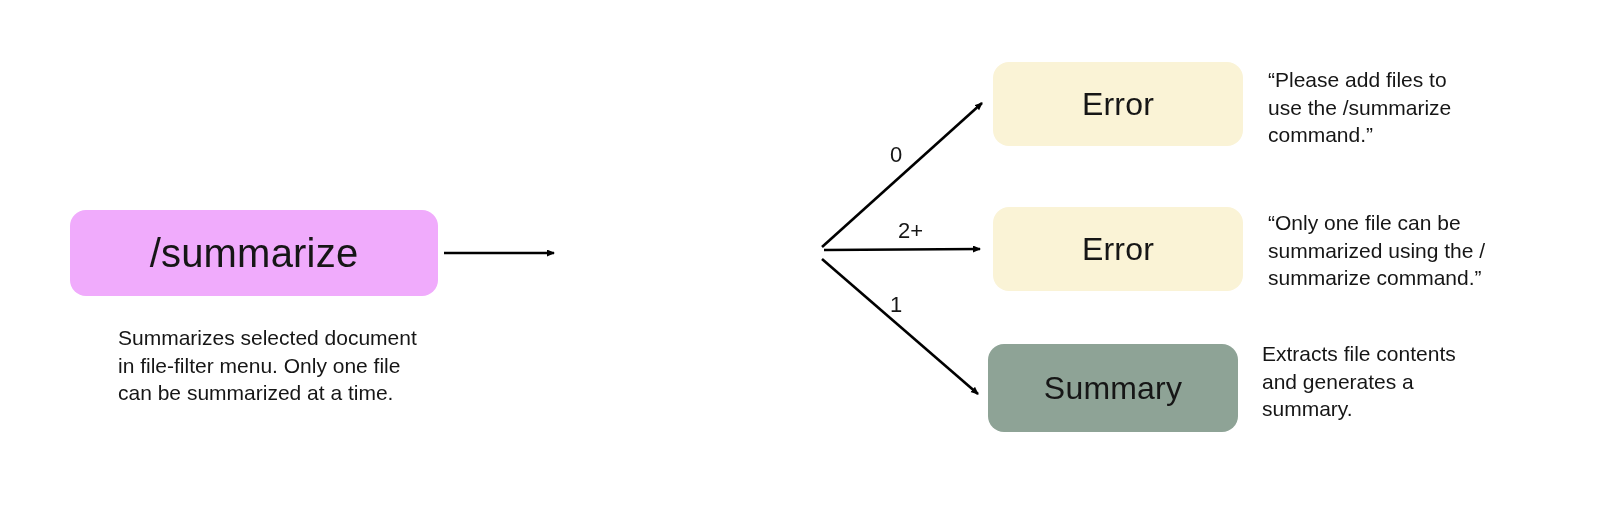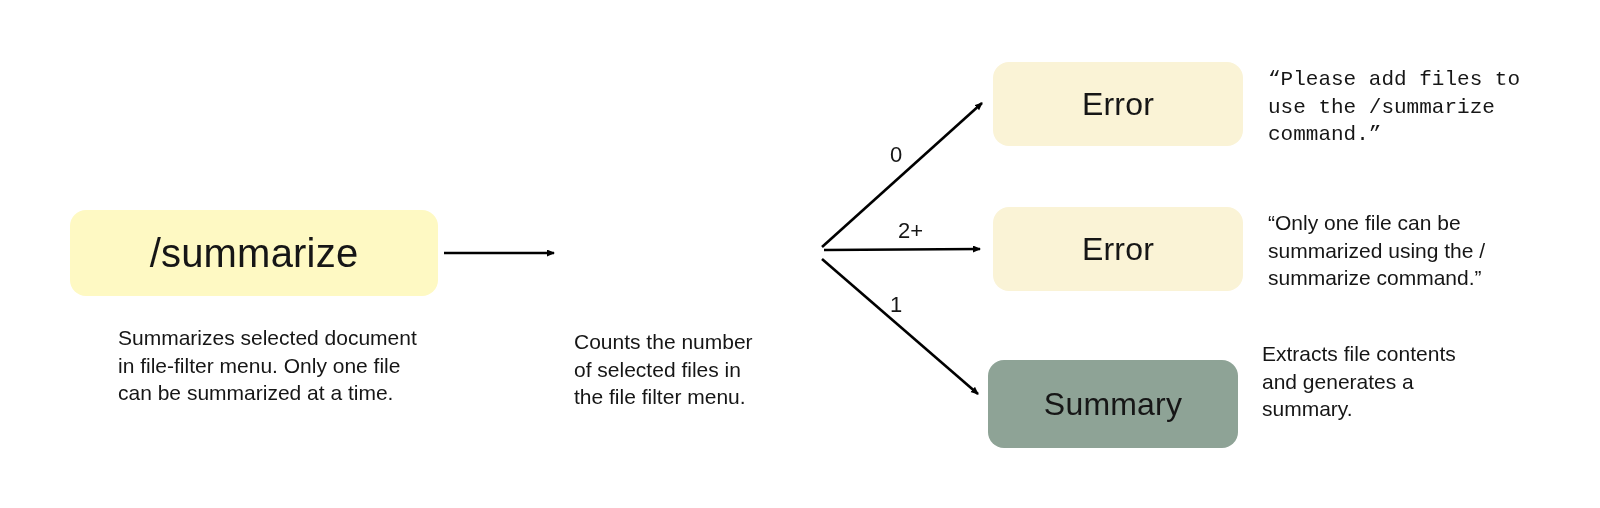--- a/index.html
+++ b/index.html
@@ -23,31 +23,31 @@
     justify-content: center;
     border-radius: 16px;
     font-size: 32px;
     letter-spacing: 0.2px;
     color: #161616;
   }
   .node-summarize  { left: 70px;  top: 210px; width: 368px; height: 86px; font-size: 40px; }
   .node-file-count { left: 570px; top: 210px; width: 248px; height: 86px; }
   .node-error-0    { left: 993px; top: 62px;  width: 250px; height: 84px; }
   .node-error-2    { left: 993px; top: 207px; width: 250px; height: 84px; }
-  .node-summary    { left: 988px; top: 360px; width: 250px; height: 88px; }
+  .node-summary    { left: 988px; top: 344px; width: 250px; height: 88px; }
   .caption {
     position: absolute;
     font-size: 21px;
     line-height: 1.32;
     white-space: pre-line;
     color: #161616;
   }
   .caption-summarize  { left: 74px;   top: 324px; width: 400px; margin-left: 44px; }
   .caption-file-count { left: 574px;  top: 328px; width: 260px; }
-  .caption-error-0    { left: 1268px; top: 66px;  width: 260px; font-family: Liberation Mono, monospace; }
+  .caption-error-0    { left: 1268px; top: 66px;  width: 260px; }
   .caption-error-2    { left: 1268px; top: 209px; width: 270px; }
   .caption-summary    { left: 1262px; top: 340px; width: 260px; }
   .edge-label {
     position: absolute;
     font-size: 22px;
     color: #161616;
   }
   .edge-label-0  { left: 890px; top: 142px; }
   .edge-label-2  { left: 898px; top: 218px; }
   .edge-label-1  { left: 890px; top: 292px; }
@@ -72,44 +72,41 @@
       </marker>
     </defs>
     <g stroke="#000000" stroke-width="2.6" fill="none">
       <path d="M 444 253 L 554 253" marker-end="url(#arrowhead)"></path>
       <path d="M 822 247 L 982 103" marker-end="url(#arrowhead)"></path>
       <path d="M 824 250 L 980 249" marker-end="url(#arrowhead)"></path>
       <path d="M 822 259 L 978 394" marker-end="url(#arrowhead)"></path>
     </g>
   </svg>
 
-  <div class="node node-summarize" style="background-color: #fef9c3;">
+  <div class="node node-summarize" style="background-color: #f0abfc;">
     <span>/summarize</span>
   </div>
 
 
   <div class="node node-error-0" style="background-color: rgb(250, 243, 214);">
     <span>Error</span>
   </div>
 
   <div class="node node-error-2" style="background-color: rgb(250, 243, 214);">
     <span>Error</span>
   </div>
 
   <div class="node node-summary" style="background-color: rgb(142, 163, 150);">
     <span>Summary</span>
   </div>
 
   <div class="caption caption-summarize">Summarizes selected document
 in file-filter menu. Only one file
 can be summarized at a time.</div>
 
-  <div class="caption caption-file-count">Counts the number
-of selected files in
-the file filter menu.</div>
 
   <div class="caption caption-error-0">“Please add files to
 use the /summarize
 command.”</div>
 
   <div class="caption caption-error-2">“Only one file can be
 summarized using the /
 summarize command.”</div>
 
   <div class="caption caption-summary">Extracts file contents

